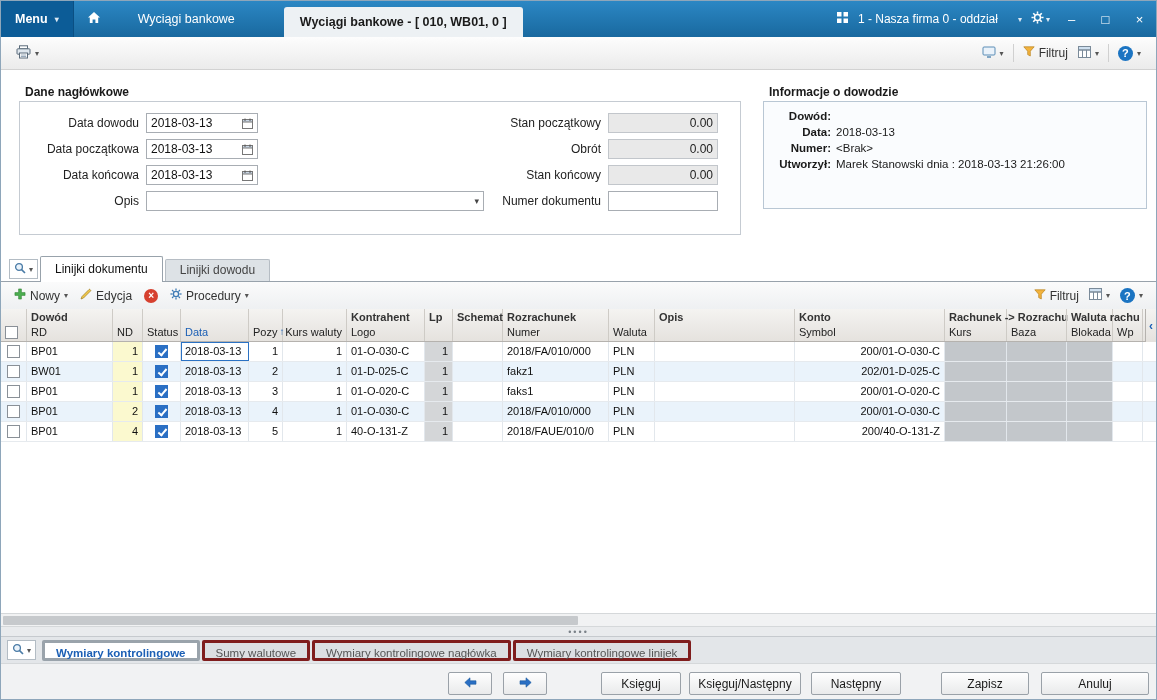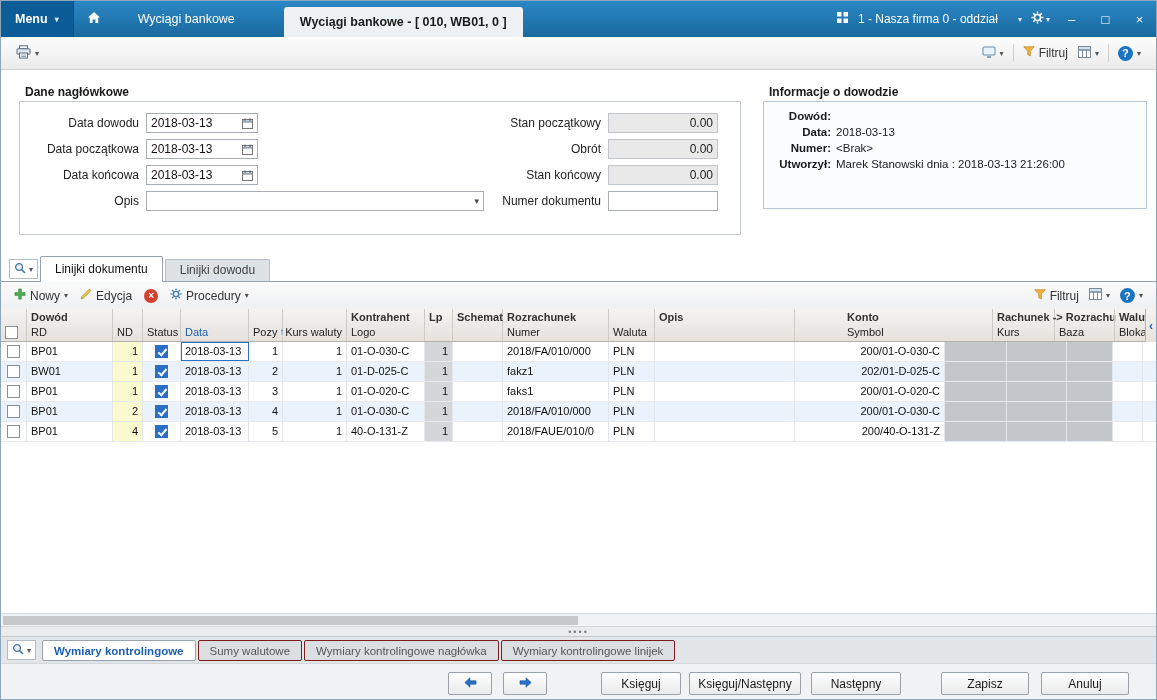--- a/index.html
+++ b/index.html
@@ -85,21 +85,21 @@
   .cb { width:13px; height:13px; border:1px solid #8a9097; background:#fff; display:inline-block; position:relative; flex:none; }
   .cb.checked { background:#2a6fc4; border-color:#2a6fc4; }
   .cb.checked::after { content:""; position:absolute; left:4px; top:1px; width:3px; height:7px; border:solid #fff; border-width:0 2px 2px 0; transform:rotate(40deg); }
 
   
   .hscroll { position:absolute; top:612px; left:0; right:0; height:13px; background:#f1f2f3; border-top:1px solid #d5d8da; }
   .hthumb { position:absolute; left:2px; top:2px; width:575px; height:9px; background:#c6c9cc; border-radius:1px; }
   .splitter { position:absolute; top:625px; left:0; right:0; height:10px; background:#e9ebed; border-top:1px solid #d5d8da; display:flex; align-items:center; justify-content:center; color:#7b8289; font-size:9px; letter-spacing:2px; line-height:6px; }
 
   .bottom-tabs { position:absolute; top:635px; left:0; right:0; height:27px; background:#e3e6e9; border-top:1px solid #c6cace; display:flex; align-items:center; padding-left:6px; gap:2px; }
-  .btab { height:21px; line-height:20px; padding:0 11px; font-size:11.5px; color:#555; background:#dcdfe2; border:1px solid #7f1d1d; border-radius:2px; white-space:nowrap; }
+  .btab { height:21px; line-height:20px; padding:0 11px; font-size:11.5px; color:#555; background:#dcdfe2; border:3px solid #7f1d1d; border-radius:2px; white-space:nowrap; }
   .btab.active { background:#fff; color:#1b5fb5; font-weight:bold; border-color:#9aa3ab; }
   .mag-box2 { height:20px; border:1px solid #b3bcc4; background:#fff; display:flex; align-items:center; gap:3px; padding:0 4px; margin-right:4px; }
 
   .footer { position:absolute; top:662px; left:0; right:0; height:38px; background:#f1f2f3; border-top:1px solid #d5d8da; }
   .fbtn { position:absolute; top:8px; height:23px; background:linear-gradient(#fefefe,#e9eaeb); border:1px solid #9aa1a8; border-radius:2px; font-size:12px; color:#1a1a1a; display:flex; align-items:center; justify-content:center; }
 </style>
 </head>
 <body>
 
 <div class="win">
@@ -408,21 +408,21 @@
           <span class="b">Numer</span>
         </div>
         <div class="ghc" style="width: 46px;">
           <span class="t"></span>
           <span class="b">Waluta</span>
         </div>
         <div class="ghc" style="width: 140px;">
           <span class="t">Opis</span>
           <span class="b"></span>
         </div>
-        <div class="ghc" style="width: 150px; margin-left: 48px;">
+        <div class="ghc" style="width: 150px;">
           <span class="t">Konto</span>
           <span class="b">Symbol</span>
         </div>
         <div class="ghc" style="width: 62px;">
           <span class="t">Rachunek -&gt; Rozrachu</span>
           <span class="b">Kurs</span>
         </div>
         <div class="ghc" style="width: 60px;">
           <span class="t"></span>
           <span class="b">Baza</span>
@@ -588,16 +588,16 @@
     </div>
     <div class="fbtn" style="left:502px;width:44px;">
       <span><svg width="13" height="11" viewBox="0 0 13 11">
             <path d="M1 3.8 H7 V0.8 L12.2 5.5 L7 10.2 V7.2 H1 Z" fill="#2a6fc4" stroke="#1b5a9e" stroke-width="0.6"></path>
           </svg></span>
     </div>
     <div class="fbtn" style="left:600px;width:80px;">Księguj</div>
     <div class="fbtn" style="left:688px;width:112px;">Księguj/Następny</div>
     <div class="fbtn" style="left:810px;width:90px;">Następny</div>
     <div class="fbtn" style="left:940px;width:88px;">Zapisz</div>
-    <div class="fbtn" style="left:1040px;width:88px;">Anuluj</div>
+    <div class="fbtn" style="left:1040px;width:108px;">Anuluj</div>
   </div>
 
 </div>
 
 </body></html>

